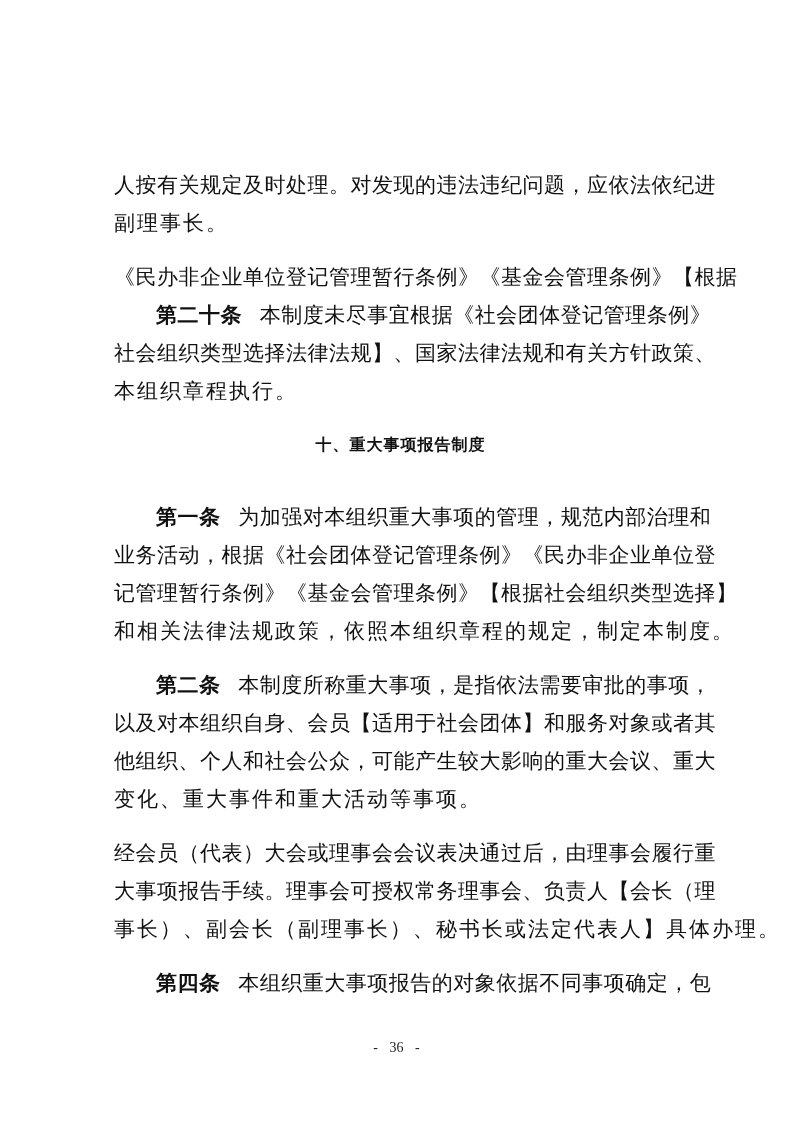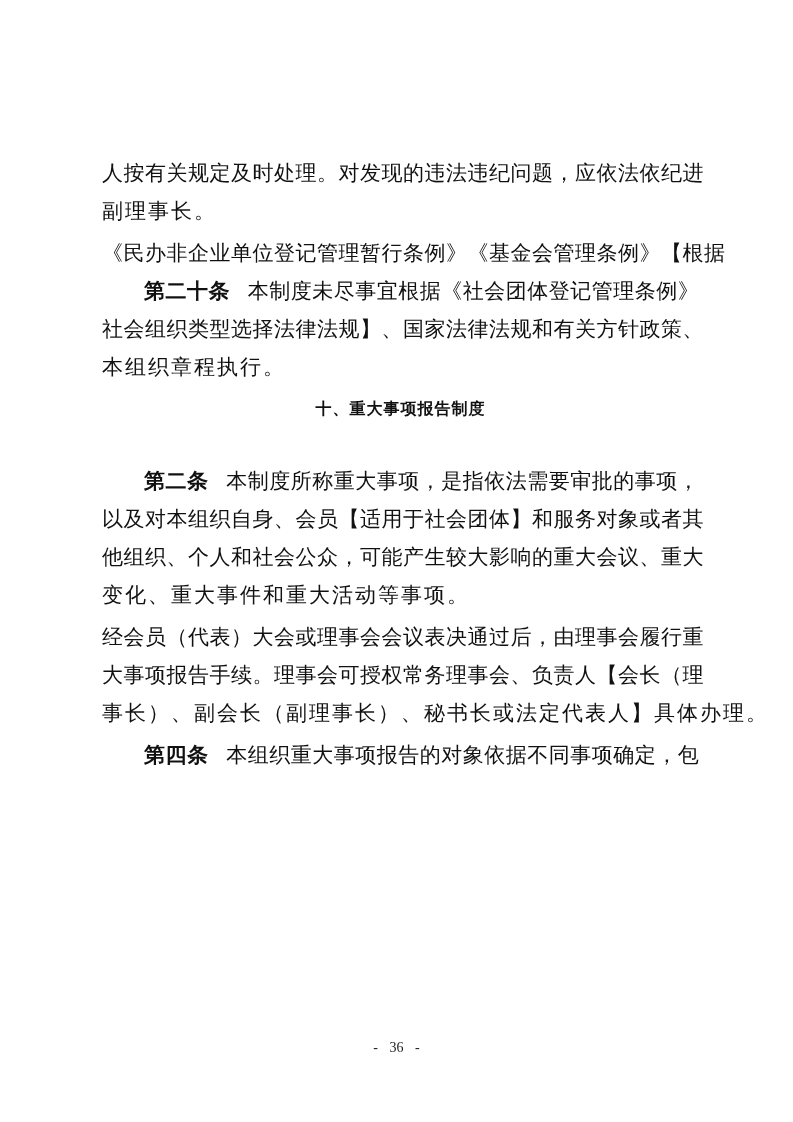--- a/index.html
+++ b/index.html
@@ -16,21 +16,21 @@
     background: #ffffff;
     color: #111111;
     overflow: hidden;
   }
   .content {
     position: absolute;
     left: 98px;
     top: 150px;
     width: 605px;
   }
-  .para { margin: 4px; padding: 0; }
+  .para { margin: 16px; padding: 0; }
   .line {
     height: 38px;
     line-height: 38px;
     font-size: 21px;
     text-align: justify;
     text-align-last: justify;
     text-justify: inter-character;
     white-space: nowrap;
     letter-spacing: 0.5px;
   }
@@ -77,20 +77,26 @@
         <div class="para">
           <div class="line">《民办非企业单位登记管理暂行条例》《基金会管理条例》【根据</div>
           <div class="line indent"><b class="term">第二十条</b>本制度未尽事宜根据《社会团体登记管理条例》</div>
           <div class="line">社会组织类型选择法律法规】、国家法律法规和有关方针政策、</div>
           <div class="line lastline">本组织章程执行。</div>
         </div>
       </div>
     <div class="heading">十、重大事项报告制度</div>
     <div id="after-heading">
         <div class="para">
+          <div class="line indent"><b class="term">第一条</b>为加强对本组织重大事项的管理，规范内部治理和</div>
+          <div class="line">业务活动，根据《社会团体登记管理条例》《民办非企业单位登</div>
+          <div class="line">记管理暂行条例》《基金会管理条例》【根据社会组织类型选择】</div>
+          <div class="line lastline">和相关法律法规政策，依照本组织章程的规定，制定本制度。</div>
+        </div>
+        <div class="para">
           <div class="line indent"><b class="term">第二条</b>本制度所称重大事项，是指依法需要审批的事项，</div>
           <div class="line">以及对本组织自身、会员【适用于社会团体】和服务对象或者其</div>
           <div class="line">他组织、个人和社会公众，可能产生较大影响的重大会议、重大</div>
           <div class="line lastline">变化、重大事件和重大活动等事项。</div>
         </div>
         <div class="para">
           <div class="line">经会员（代表）大会或理事会会议表决通过后，由理事会履行重</div>
           <div class="line">大事项报告手续。理事会可授权常务理事会、负责人【会长（理</div>
           <div class="line lastline">事长）、副会长（副理事长）、秘书长或法定代表人】具体办理。</div>
         </div>

